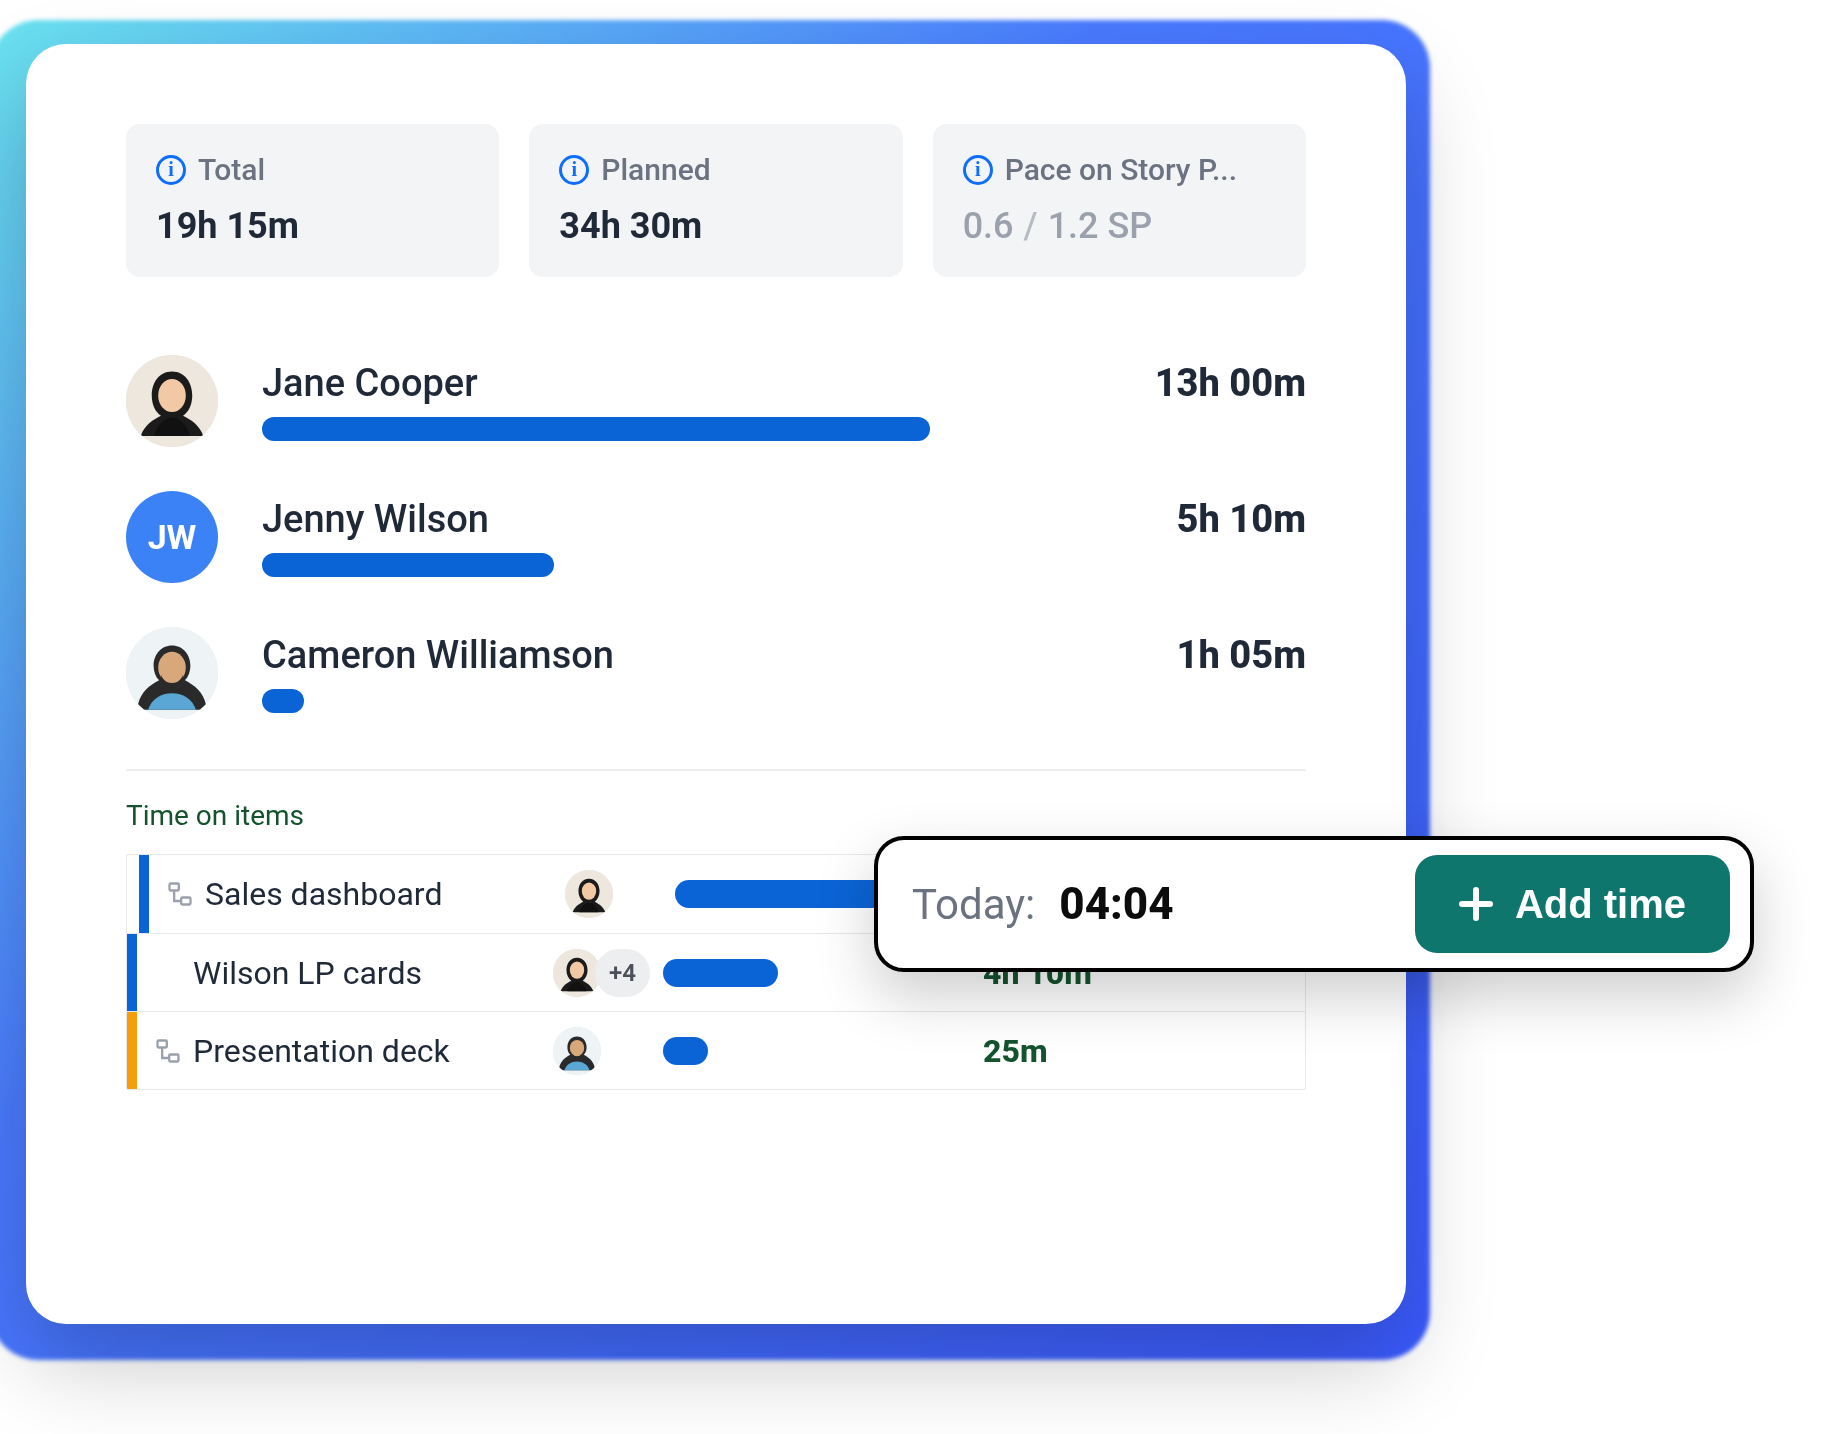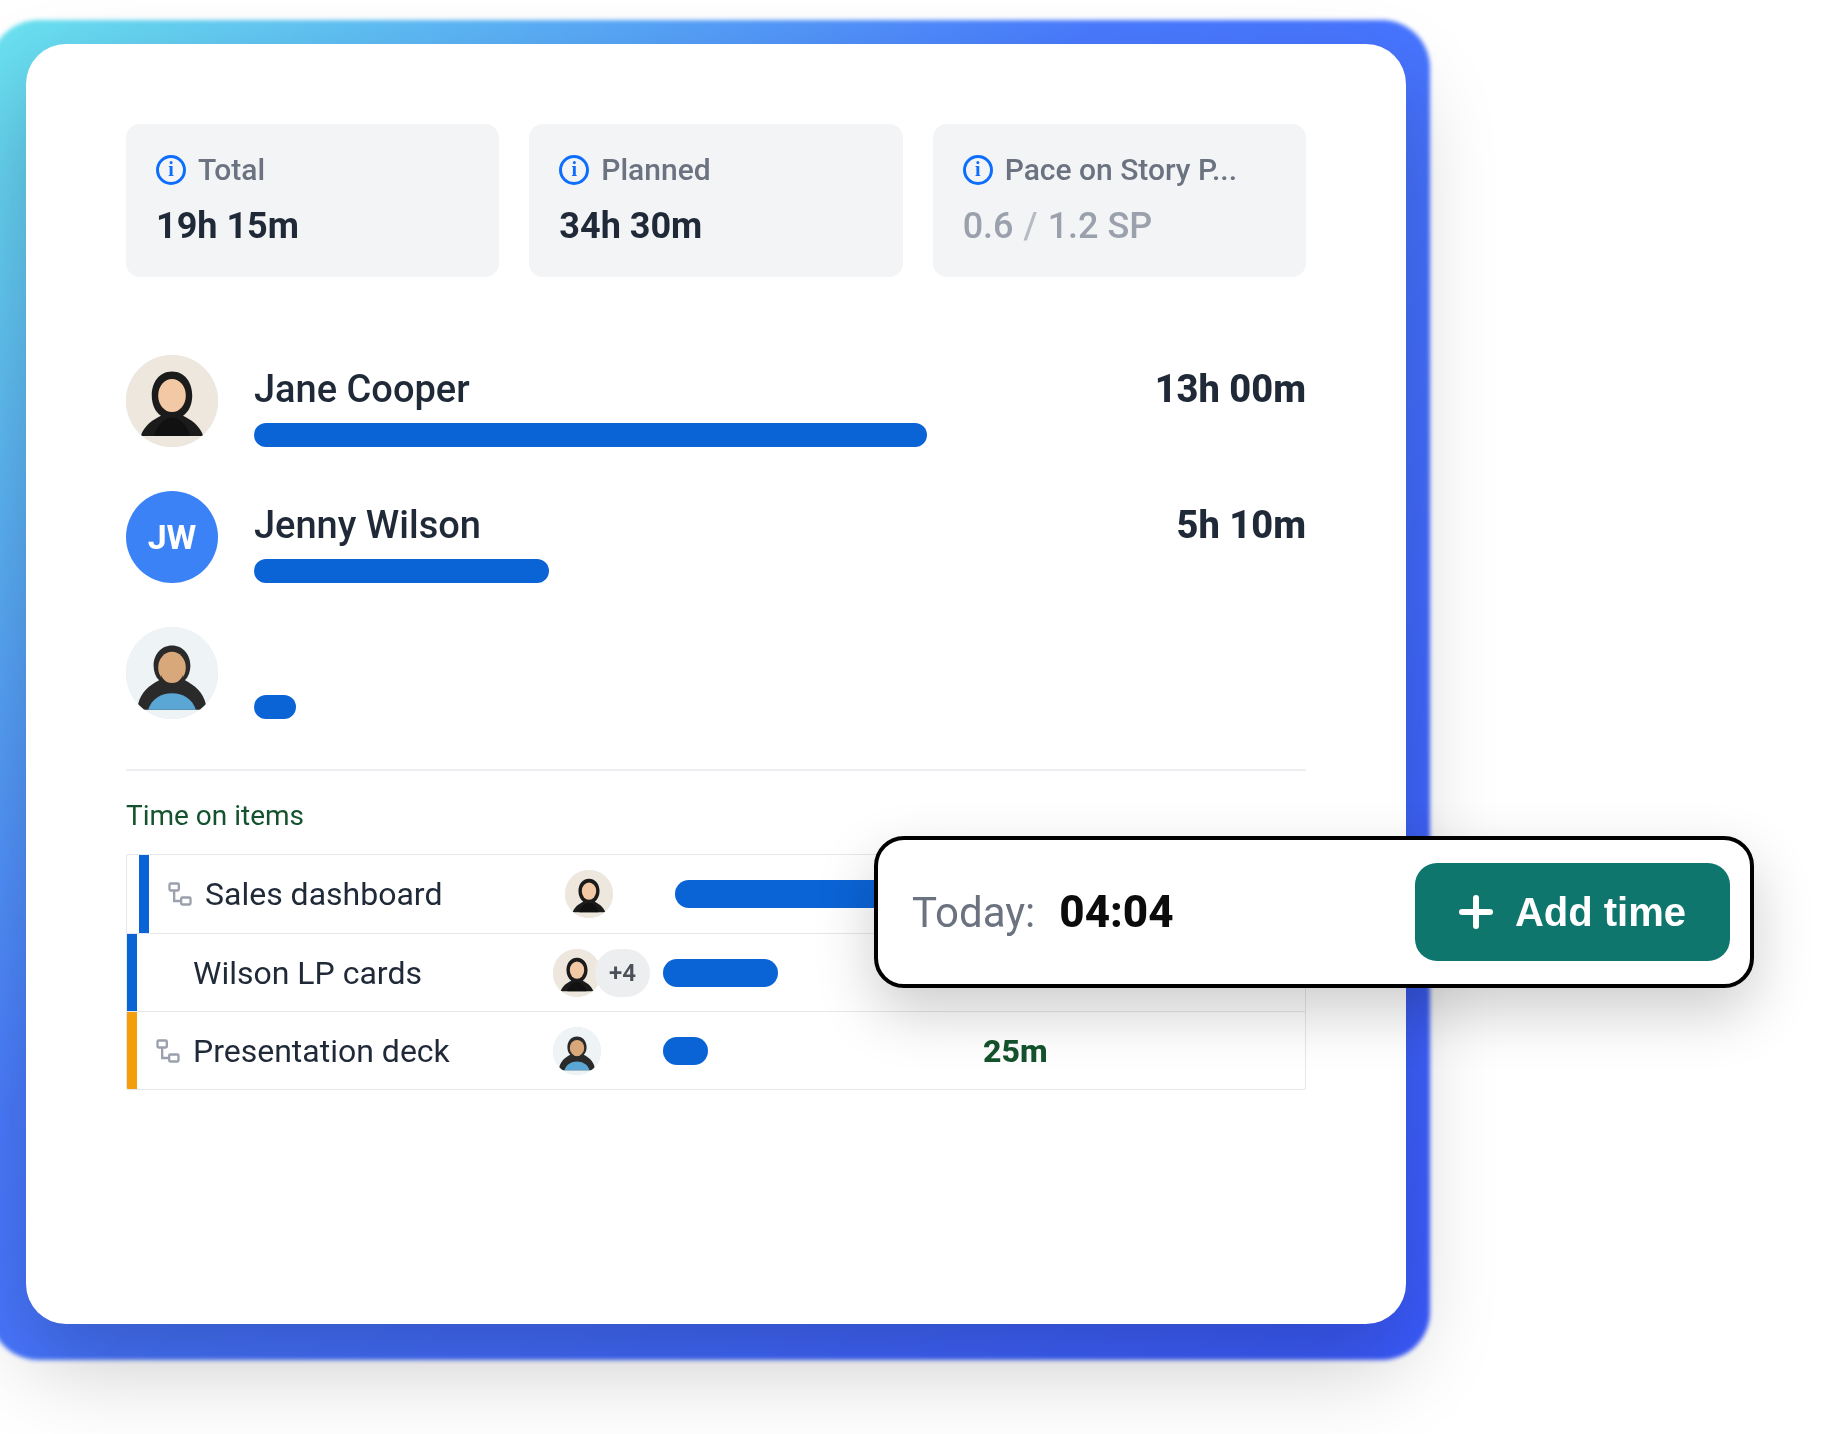--- a/index.html
+++ b/index.html
@@ -45,21 +45,21 @@
     display: flex; align-items: center; justify-content: center;
     color: #0d6efd; font-weight: 800; font-size: 20px;
     font-family: Georgia, serif;
   }
   .stat-label { color: #6b7280; font-size: 30px; font-weight: 500; white-space: nowrap; overflow: hidden; text-overflow: ellipsis; }
   .stat-value { color: #1f2937; font-size: 36px; font-weight: 700; }
   .stat-value.muted { color: #9aa1ac; font-weight: 500; }
   .stat-value .slash { color: #b7bcc4; margin: 0 10px; }
 
   .people { margin-top: 10px; }
-  .person-row { display:flex; align-items:flex-end; padding: 22px 0; }
+  .person-row { display:flex; align-items:center; padding: 22px 0; gap: 8px; }
   .avatar {
     width: 92px; height: 92px; border-radius: 50%; flex-shrink:0;
     background:#e5e7eb; display:flex; align-items:center; justify-content:center;
     font-size:34px; font-weight:700; color:#fff; overflow:hidden;
   }
   .avatar svg { width:100%; height:100%; display:block; }
   .avatar.initials { background:#3b82f6; }
   .person-main { flex:1; margin-left: 36px; display:flex; flex-direction:column; }
   .person-top { display:flex; justify-content:space-between; align-items:center; }
   .person-name { font-size: 38px; color:#1f2937; font-weight:500; }
@@ -83,21 +83,21 @@
   .more-badge { height:48px; padding:0 14px; border-radius:24px; background:#edeef0; color:#4c5159; font-size:24px; font-weight:600; display:flex; align-items:center; margin-left:-6px; }
   .item-bar-zone { flex:0 0 320px; display:flex; align-items:center; }
   .item-bar { height:28px; border-radius:14px; background:#0b64d6; }
   .item-time { flex:1; text-align:left; font-size:32px; font-weight:800; color:#14532d; padding-right:26px; }
 
   .today-pill {
     position:absolute;
     left: 874px;
     top: 836px;
     width: 880px;
-    height: 152px;
+    height: 136px;
     background:#fff;
     border:4px solid #000;
     border-radius:30px;
     display:flex;
     align-items:center;
     padding:0 20px 0 34px;
     gap:24px;
     box-shadow: 0 24px 60px rgba(0,0,0,0.20);
   }
   .today-label { font-size:42px; color:#6b7280; }
@@ -190,20 +190,24 @@
         <div class="avatar">
           <svg viewBox="0 0 100 100">
             <rect width="100" height="100" fill="#eef3f6"></rect>
             <path d="M50 20c12 0 20 10 20 22 0 6-2 12-6 16 0 0 4 2 4 2 10 6 18 14 20 30H12c2-16 10-24 20-30l4-2c-4-4-6-10-6-16 0-12 8-22 20-22z" fill="#2a2a2a"></path>
             <ellipse cx="50" cy="44" rx="15" ry="17" fill="#d8a77a"></ellipse>
             <path d="M38 52c2 6 8 10 12 10s10-4 12-10c0 8-6 14-12 14s-12-6-12-14z" fill="#2a2a2a"></path>
             <path d="M24 90c4-12 14-18 26-18s22 6 26 18z" fill="#5aa7d6"></path>
           </svg>
         </div>
         <div class="person-main">
+          <div class="person-top">
+            <span class="person-name">Cameron Williamson</span>
+            <span class="person-time">1h 05m</span>
+          </div>
           <div class="bar-track">
             <div class="bar-fill" style="width: 4%;"></div>
           </div>
         </div>
       </div>
     </div>
 
   <div class="divider"></div>
 
   <div class="section-title">Time on items</div>

